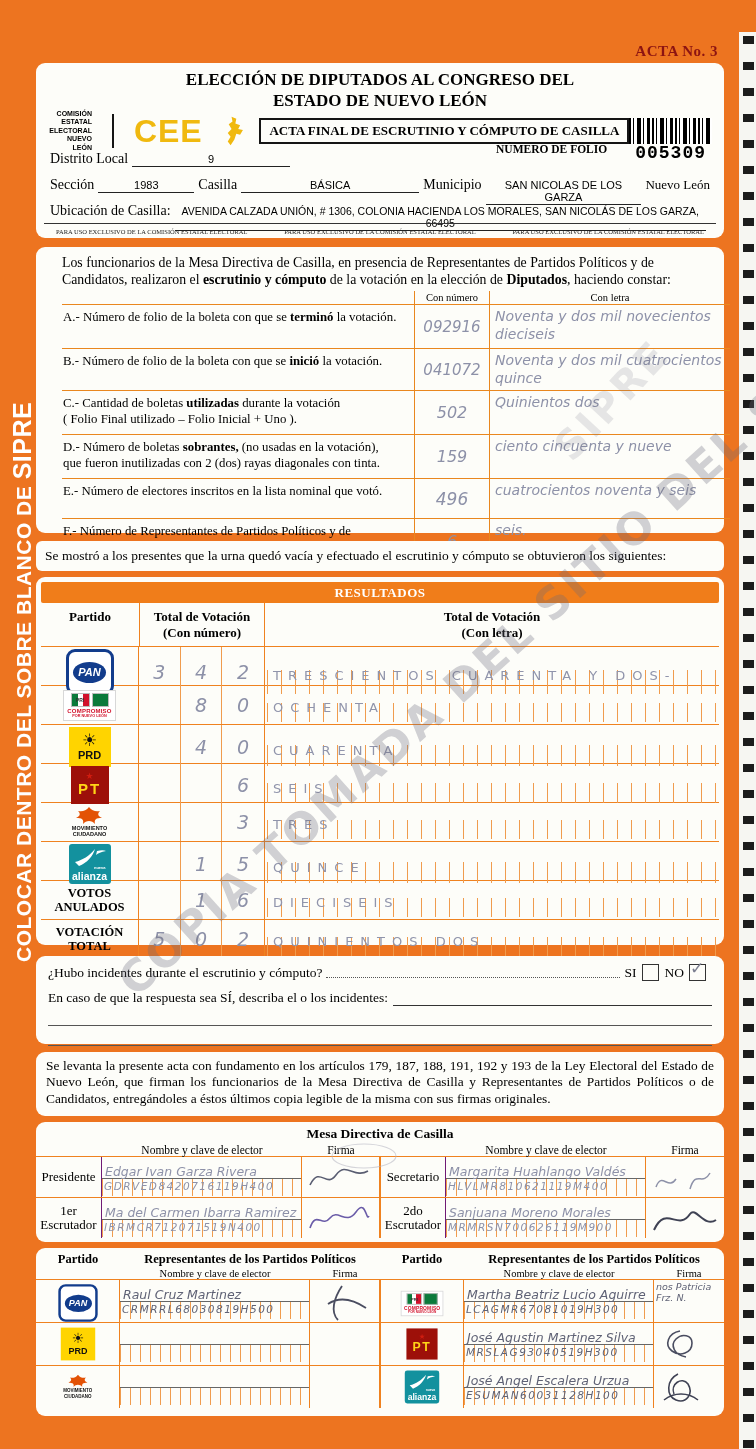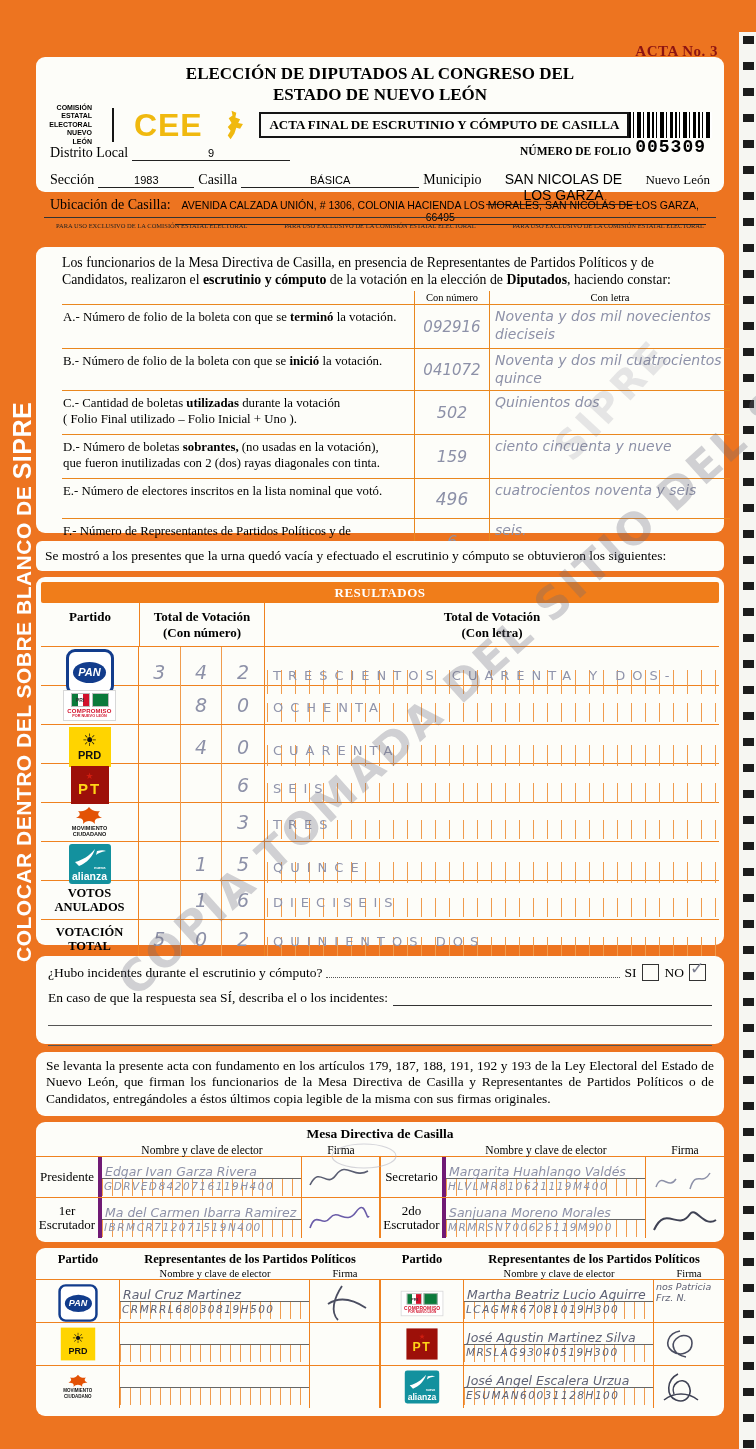--- a/index.html
+++ b/index.html
@@ -19,31 +19,31 @@
   
   .watermark{position:absolute;left:108px;top:968px;transform:rotate(-42deg);transform-origin:0 0;
     font:bold 44px "DejaVu Sans",sans-serif;color:rgba(105,105,122,.30);letter-spacing:3px;white-space:nowrap;z-index:9;pointer-events:none;}
   .watermark2{position:absolute;left:545px;top:438px;transform:rotate(-47deg);transform-origin:0 0;
     font:bold 40px "DejaVu Sans",sans-serif;color:rgba(115,115,132,.17);letter-spacing:3px;z-index:9;pointer-events:none;}
   
   .hw{font-family:"DejaVu Sans",sans-serif;font-style:italic;color:#8d91a8;}
   .hw-dark{font-family:"DejaVu Sans",sans-serif;font-style:italic;color:#5f6275;}
   .caps{font-family:"DejaVu Sans",sans-serif;font-style:normal;color:#9094ab;letter-spacing:7px;}
   
-  #p-header{top:57px;height:135px;padding-left:24px;}
+  #p-header{top:63px;height:175px;padding-left:24px;}
   .title{position:absolute;top:6px;left:0;right:0;text-align:center;font:bold 17px/1.25 "Liberation Serif",serif;}
   .hdr-row2{position:absolute;top:42px;left:12px;right:12px;height:52px;display:flex;align-items:center;}
   .cee{display:flex;align-items:center;gap:20px;}
   .cee-small{font:bold 7px/1.2 "Liberation Sans",sans-serif;text-align:right;}
   .cee-bar{width:2px;height:34px;background:#151515;}
   .cee-acro{font:bold 32px/1 "Liberation Sans",sans-serif;color:#F0B90F;letter-spacing:1px;}
   .subtitle-box{border:2px solid #151515;font:bold 13px "Liberation Serif",serif;padding:3px 8px;margin-left:14px;white-space:nowrap;}
   .barcode{margin-left:auto;width:148px;height:26px;background:repeating-linear-gradient(90deg,
     #000 0 2px,#fff 2px 4px,#000 4px 5px,#fff 5px 8px,#000 8px 12px,#fff 12px 14px,#000 14px 15px,#fff 15px 18px,#000 18px 21px,#fff 21px 23px);}
-  .folio-row{position:absolute;top:80px;right:18px;display:flex;align-items:flex-end;gap:4px;}
+  .folio-row{position:absolute;top:80px;right:18px;display:flex;align-items:flex-start;gap:28px;}
   .folio-label{font:bold 11.5px "Liberation Serif",serif;}
   .folio-value{font:bold 18px "Liberation Mono",monospace;letter-spacing:1px;}
   .fldrow{position:absolute;left:14px;display:flex;align-items:baseline;font:14px "Liberation Serif",serif;}
   .fld{display:inline-block;border-bottom:1px solid #222;text-align:center;
        font:11px "Liberation Sans",sans-serif;padding:0 4px 1px;margin:0 4px;}
   #row-distrito{top:88px;}
   #row-seccion{top:114px;right:14px;}
   #row-ubic{top:140px;right:14px;}
   .hdr-hr{position:absolute;top:160px;left:8px;right:8px;border-top:1px solid #333;}
   .exclusive-row{position:absolute;top:165px;left:20px;right:20px;display:flex;justify-content:space-between;
@@ -114,21 +114,21 @@
   
   #p-legal{top:1052px;height:64px;padding:6px 10px;}
   .legal{font:13.4px/1.22 "Liberation Serif",serif;text-align:justify;}
   
   #p-mesa{top:1122px;height:120px;}
   .mesa-title{text-align:center;font:bold 13.5px "Liberation Serif",serif;padding-top:4px;}
   .mesa-sub,.mesa-row{display:grid;grid-template-columns:66px 200px 78px 66px 200px 78px;}
   .mesa-sub{font:11.5px "Liberation Serif",serif;text-align:center;margin-top:2px;}
   .mesa-row{height:40px;border-top:1px solid #ef8220;}
   .m-role{display:flex;align-items:center;justify-content:center;text-align:center;
-    font:13px/1.1 "Liberation Serif",serif;border-right:4px solid #701a75;}
+    font:13px/1.1 "Liberation Serif",serif;border-right:1px solid #701a75;}
   .m-name{border-right:1px solid #ef8220;position:relative;}
   .name-strip{height:21px;border-bottom:1px solid #666;position:relative;}
   .name-strip .hw,.name-strip .hw-dark{position:absolute;left:3px;bottom:-1px;font-size:12.5px;white-space:nowrap;}
   .clave-strip{height:17px;position:relative;background:repeating-linear-gradient(90deg,#f09c4e 0 1px,transparent 1px 10px);}
   .clave-strip .hw,.clave-strip .hw-dark{position:absolute;left:2px;top:1px;font-size:10.5px;letter-spacing:1.5px;white-space:nowrap;}
   .m-firma{position:relative;overflow:visible;}
   .sig{position:absolute;left:4px;top:4px;}
   .stamp{position:absolute;right:-20px;top:-16px;opacity:.55;}
   
   #p-reps{top:1248px;height:168px;}
@@ -176,21 +176,21 @@
   <div class="fldrow" id="row-distrito">
     <span>Distrito Local</span>
     <span class="fld" style="width:150px">9</span>
   </div>
   <div class="fldrow" id="row-seccion">
     <span>Sección</span>
     <span class="fld" style="width:88px">1983</span>
     <span>Casilla</span>
     <span class="fld" style="width:170px">BÁSICA</span>
     <span>Municipio</span>
-    <span class="fld" style="flex:1;font-size:14px">SAN NICOLAS DE LOS GARZA</span>
+    <span class="fld" style="flex:1;font-size:11px">SAN NICOLAS DE LOS GARZA</span>
     <span style="font-size:13px">Nuevo León</span>
   </div>
   <div class="fldrow" id="row-ubic">
     <span style="white-space:nowrap">Ubicación de Casilla:</span>
     <span class="fld" style="flex:1;font-size:10.5px">AVENIDA CALZADA UNIÓN, # 1306, COLONIA HACIENDA LOS MORALES, SAN NICOLÁS DE LOS GARZA, 66495</span>
   </div>
   <div class="hdr-hr"></div>
   <div class="exclusive-row">
     <span>PARA USO EXCLUSIVO DE LA COMISIÓN ESTATAL ELECTORAL</span>
     <span>PARA USO EXCLUSIVO DE LA COMISIÓN ESTATAL ELECTORAL</span>

